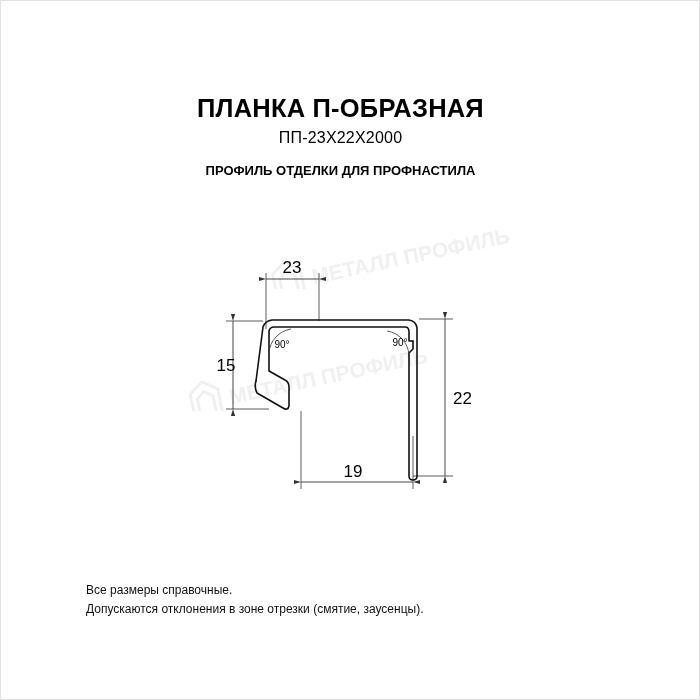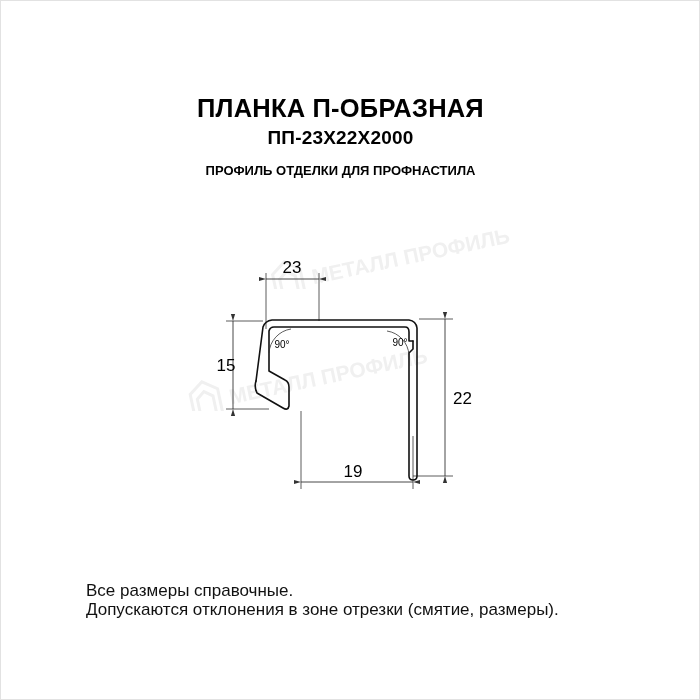--- a/index.html
+++ b/index.html
@@ -31,22 +31,22 @@
     width: 679px;
     text-align: center;
   }
   .title-line1 {
     font-size: 25.5px;
     font-weight: bold;
     letter-spacing: 0.2px;
     line-height: 30px;
   }
   .title-line2 {
-    font-size: 19px;
-    font-weight: bold;
+    font-size: 16px;
+    font-weight: normal;
     letter-spacing: 0.2px;
     line-height: 30px;
   }
   .subtitle {
     font-size: 13px;
     font-weight: bold;
     margin-top: 10px;
     line-height: 16px;
   }
   .drawing {
@@ -54,21 +54,21 @@
     left: 0;
     top: 200px;
     width: 588px;
     height: 320px;
   }
   .notes {
     position: absolute;
     left: 85px;
     top: 580px;
     width: 560px;
-    font-size: 17px;
+    font-size: 12px;
     line-height: 19px;
     color: #111;
   }
   .wm {
     position: absolute;
     pointer-events: none;
     user-select: none;
   }
   svg { display: block; }
 </style>
@@ -184,16 +184,16 @@
       <text x="352" y="276" text-anchor="middle" font-family="Liberation Sans, sans-serif" font-size="17" fill="#000">19</text>
 
       <text x="281" y="147" text-anchor="middle" font-family="Liberation Sans, sans-serif" font-size="10" fill="#000">90°</text>
 
       <text x="399" y="145" text-anchor="middle" font-family="Liberation Sans, sans-serif" font-size="10" fill="#000">90°</text>
     </svg>
   </div>
 
   <div class="notes">
     <div>Все размеры справочные.</div>
-    <div>Допускаются отклонения в зоне отрезки (смятие, размеры).</div>
+    <div>Допускаются отклонения в зоне отрезки (смятие, заусенцы).</div>
   </div>
 
 </div>
 
 </body></html>

